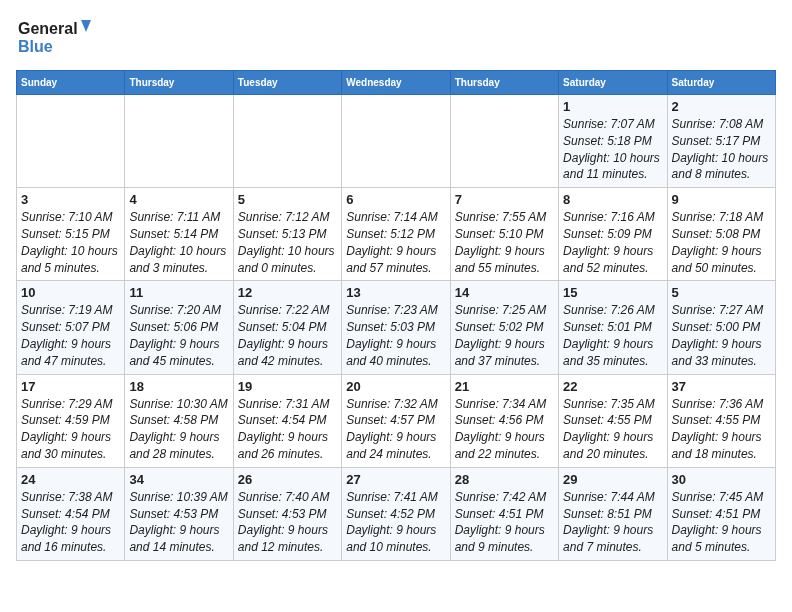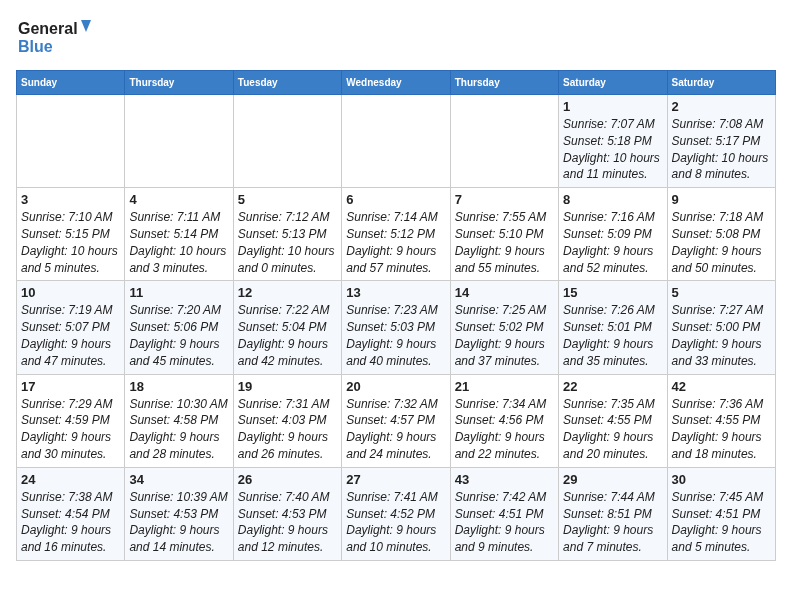--- a/index.html
+++ b/index.html
@@ -242,21 +242,21 @@
         <td>
           <div class="day-number">18</div>
           <div class="day-info">Sunrise: 10:30 AM
 Sunset: 4:58 PM
 Daylight: 9 hours
 and 28 minutes.</div>
         </td>
         <td>
           <div class="day-number">19</div>
           <div class="day-info">Sunrise: 7:31 AM
-Sunset: 4:03 PM
+Sunset: 4:54 PM
 Daylight: 9 hours
 and 26 minutes.</div>
         </td>
         <td>
           <div class="day-number">20</div>
           <div class="day-info">Sunrise: 7:32 AM
 Sunset: 4:57 PM
 Daylight: 9 hours
 and 24 minutes.</div>
         </td>
@@ -268,21 +268,21 @@
 and 22 minutes.</div>
         </td>
         <td>
           <div class="day-number">22</div>
           <div class="day-info">Sunrise: 7:35 AM
 Sunset: 4:55 PM
 Daylight: 9 hours
 and 20 minutes.</div>
         </td>
         <td>
-          <div class="day-number">42</div>
+          <div class="day-number">37</div>
           <div class="day-info">Sunrise: 7:36 AM
 Sunset: 4:55 PM
 Daylight: 9 hours
 and 18 minutes.</div>
         </td>
       </tr>
       <tr>
         <td>
           <div class="day-number">24</div>
           <div class="day-info">Sunrise: 7:38 AM
@@ -305,21 +305,21 @@
 and 12 minutes.</div>
         </td>
         <td>
           <div class="day-number">27</div>
           <div class="day-info">Sunrise: 7:41 AM
 Sunset: 4:52 PM
 Daylight: 9 hours
 and 10 minutes.</div>
         </td>
         <td>
-          <div class="day-number">43</div>
+          <div class="day-number">28</div>
           <div class="day-info">Sunrise: 7:42 AM
 Sunset: 4:51 PM
 Daylight: 9 hours
 and 9 minutes.</div>
         </td>
         <td>
           <div class="day-number">29</div>
           <div class="day-info">Sunrise: 7:44 AM
 Sunset: 8:51 PM
 Daylight: 9 hours

